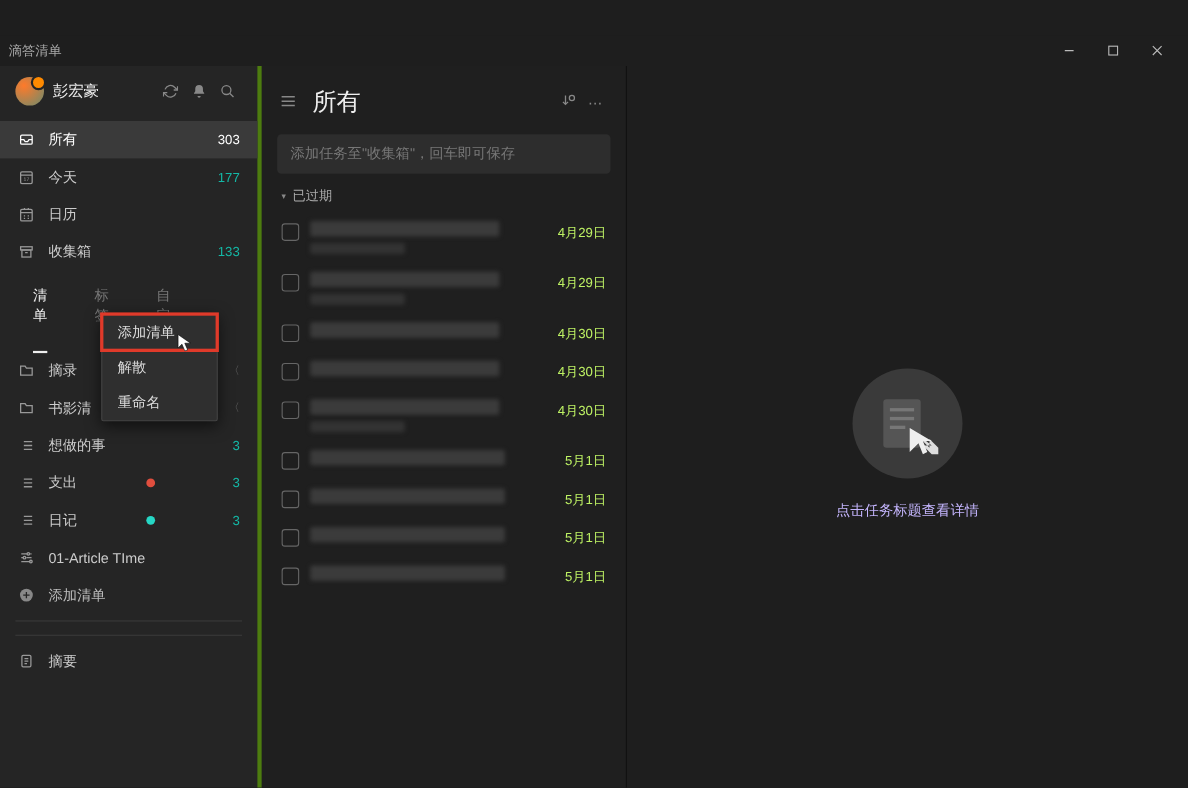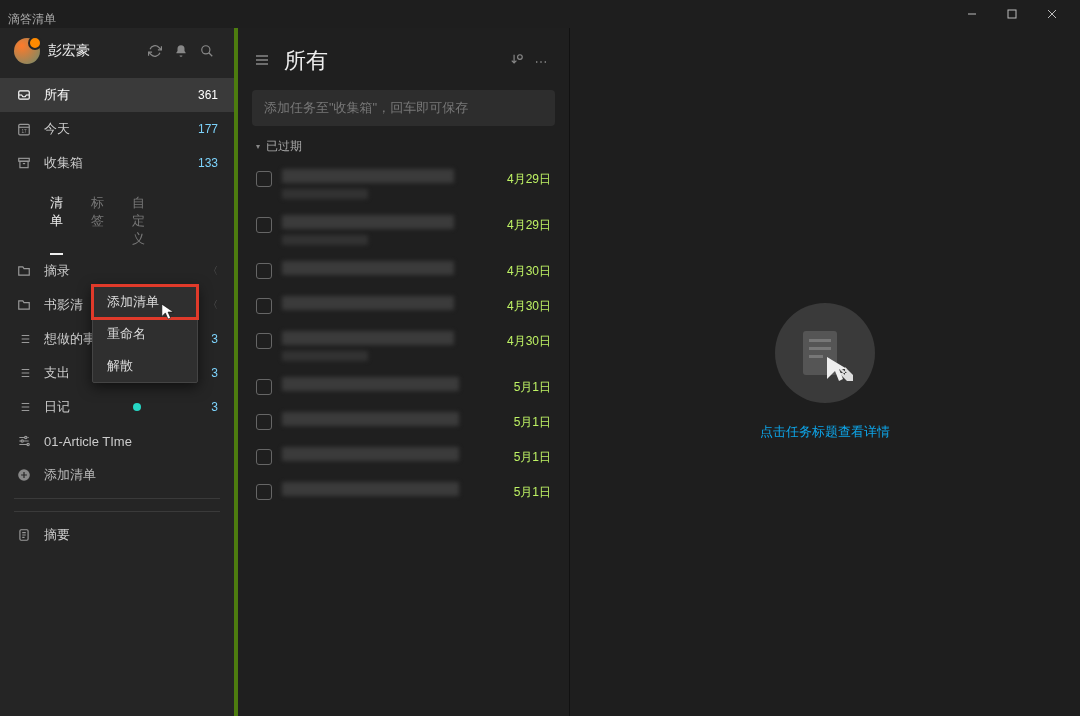--- a/index.html
+++ b/index.html
@@ -9,24 +9,25 @@
     background: #1e1e1e;
     color: #ccc;
     font-family: "Microsoft YaHei", "PingFang SC", sans-serif;
     font-size: 13px;
     overflow: hidden;
   }
   .titlebar {
     height: 28px;
     background: #1e1e1e;
     display: flex;
-    align-items: flex-end;
+    align-items: center;
     padding: 0 8px;
     color: #aaa;
     font-size: 12px;
+    margin-top: 32px;
   }
   .titlebar .spacer { flex: 1; }
   .winbtn {
     width: 40px;
     height: 28px;
     display: flex;
     align-items: center;
     justify-content: center;
     color: #bbb;
     cursor: pointer;
@@ -70,25 +71,25 @@
     height: 34px; color: #ccc; cursor: pointer;
     font-size: 13px;
   }
   .nav-item .icon, .list-item .icon {
     width: 16px; height: 16px; margin-right: 12px; color: #999;
     display: flex; align-items: center; justify-content: center;
   }
   .nav-item.active { background: #3a3a3a; color: #fff; }
   .nav-item.active .icon { color: #fff; }
   .nav-item.active .count { color: #fff; }
-  .count { margin-left: auto; font-size: 12px; color: #7dd3fc; }
+  .count { margin-left: auto; font-size: 12px; color: #14b8a6; }
   .dot { width: 8px; height: 8px; border-radius: 50%; margin-left: auto; margin-right: 8px; }
   .chev { color: #666; font-size: 10px; }
   .tabs {
-    display: flex; padding: 8px 16px 0 16px; gap: 0; margin-left: 20px;
+    display: flex; padding: 8px 16px 0 16px; gap: 15px;
   }
   .tab {
     flex:0; padding: 6px 14px; color: #777; font-size: 13px; cursor: pointer;
     position: relative;
   }
   .tab.active { color: #eee; }
   .tab.active::after {
     content: ""; position: absolute; left: 14px; right: 14px; bottom: -1px;
     height: 2px; background: #eee;
   }
@@ -166,21 +167,21 @@
   .detail {
     flex: 1; background: #1e1e1e;
     display: flex; flex-direction: column; align-items: center; justify-content: center;
     color: #777;
   }
   .empty-illus {
     width: 100px; height: 100px; border-radius: 50%;
     background: #3a3a3a; display:flex; align-items:center; justify-content:center;
     margin-bottom: 20px;
   }
-  .empty-text { font-size: 13px; color: #0ea5e9; }
+  .empty-text { font-size: 13px; color: #c4b5fd; }
 </style>
 </head>
 <body>
 
 <div class="titlebar">
   <span>滴答清单</span>
   <div class="spacer"></div>
   <div class="winbtn">
       <svg viewBox="0 0 10 10">
         <path d="M1 5 H9" stroke="currentColor" stroke-width="1"></path>
@@ -225,32 +226,41 @@
 
     <div id="nav-block">
         <div class="nav-item active">
           <span class="icon">
             <svg width="14" height="14" viewBox="0 0 24 24" fill="none" stroke="currentColor" stroke-width="2">
               <rect x="3" y="5" width="18" height="14" rx="2"></rect>
               <path d="M3 12h5l2 3h4l2-3h5"></path>
             </svg>
           </span>
           <span>所有</span>
-          <span class="count">361</span>
+          <span class="count">303</span>
         </div>
         <div class="nav-item">
           <span class="icon">
             <svg width="14" height="14" viewBox="0 0 24 24" fill="none" stroke="currentColor" stroke-width="2">
               <rect x="3" y="4" width="18" height="18" rx="2"></rect>
               <path d="M3 9h18"></path>
               <text x="12" y="18" font-size="8" fill="currentColor" text-anchor="middle" stroke="none">17</text>
             </svg>
           </span>
           <span>今天</span>
           <span class="count">177</span>
+        </div>
+        <div class="nav-item">
+          <span class="icon">
+            <svg width="14" height="14" viewBox="0 0 24 24" fill="none" stroke="currentColor" stroke-width="2">
+              <rect x="3" y="4" width="18" height="18" rx="2"></rect>
+              <path d="M3 9h18M9 4v-2M15 4v-2M8 14h2M14 14h2M8 18h2M14 18h2"></path>
+            </svg>
+          </span>
+          <span>日历</span>
         </div>
         <div class="nav-item">
           <span class="icon">
             <svg width="14" height="14" viewBox="0 0 24 24" fill="none" stroke="currentColor" stroke-width="2">
               <rect x="3" y="4" width="18" height="5"></rect>
               <rect x="5" y="9" width="14" height="11"></rect>
               <path d="M10 13h4"></path>
             </svg>
           </span>
           <span>收集箱</span>
@@ -449,18 +459,18 @@
         <path d="M32 34 L50 52 L50 44 L58 52 L58 58 L52 58 L44 50 L52 50 Z" fill="#ddd"></path>
         <path d="M32 34 L32 56 L40 48 L44 58 L48 56 L44 46 L52 46 Z" fill="#eee"></path>
       </svg>
     </div>
     <div class="empty-text">点击任务标题查看详情</div>
   </div>
 </div>
 
 <div class="context-menu" id="ctx-menu">
     <div class="menu-item highlighted">添加清单</div>
+    <div class="menu-item">解散</div>
     <div class="menu-item">重命名</div>
-    <div class="menu-item">解散</div>
   </div>
 <svg class="cursor-img" viewBox="0 0 16 20">
     <path d="M1 1 L1 15 L5 11 L8 18 L11 17 L8 10 L14 10 Z" fill="#fff" stroke="#000" stroke-width="0.6"></path>
   </svg>
 
 </body></html>

